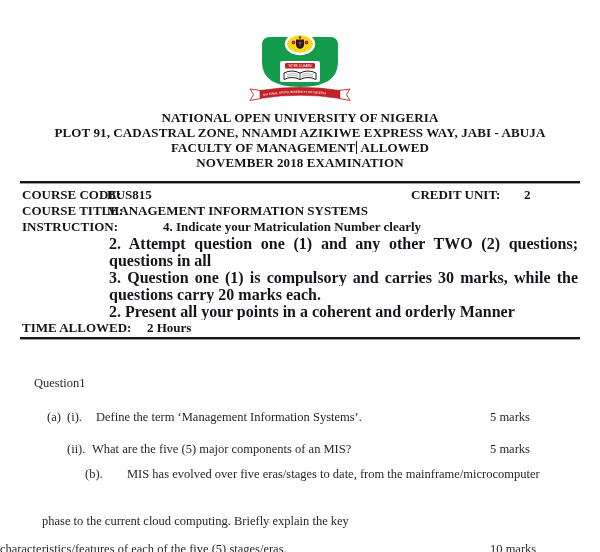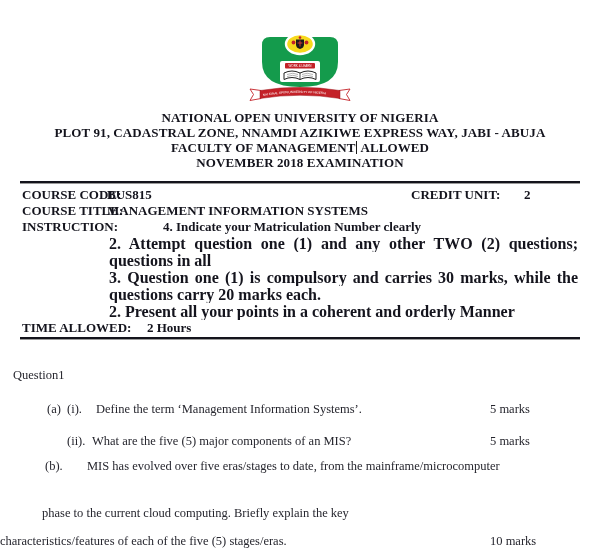--- a/index.html
+++ b/index.html
@@ -40,25 +40,25 @@
   .info-row .credit-val { position: absolute; left: 524px; top: 0; white-space: nowrap; }
   .time-row .time-val { position: absolute; left: 147px; top: 0; white-space: nowrap; }
 
   .instr-lines { font-weight: bold; font-size: 16px; color: #14141d; }
   .instr-line { margin-left: 109px; margin-right: 22px; height: 17px; line-height: 17px; overflow: hidden; }
   .jline { text-align: justify; }
   .jline::after { content: ""; display: inline-block; width: 100%; }
 
   
   .questions { font-size: 12.5px; color: #26262e; }
-  .q-title { margin-top: 28px; padding-left: 13px; height: 15px; line-height: 15px; }
+  .q-title { margin-top: 36px; padding-left: 34px; height: 15px; line-height: 15px; }
   .q-row { position: relative; height: 15px; line-height: 15px; white-space: nowrap; }
   .row-ai  { margin-top: 19px; padding-left: 47px; }
   .row-aii { margin-top: 17px; padding-left: 67px; }
-  .row-b1  { margin-top: 10px; padding-left: 45px; }
+  .row-b1  { margin-top: 10px; padding-left: 45px; margin-left: 40px; }
   .row-b2  { margin-top: 32px; padding-left: 42px; }
   .row-b3  { margin-top: 13px; }
   .row-c   { margin-top: 13px; padding-left: 29px; }
   .pfx-a   { display: inline-block; width: 20px; }
   .pfx-ai  { display: inline-block; width: 29px; }
   .pfx-aii { display: inline-block; width: 25px; }
   .pfx-b   { display: inline-block; width: 42px; }
   .pfx-c   { display: inline-block; width: 40px; }
   .marks { position: absolute; left: 490px; top: 0; }
 </style>

